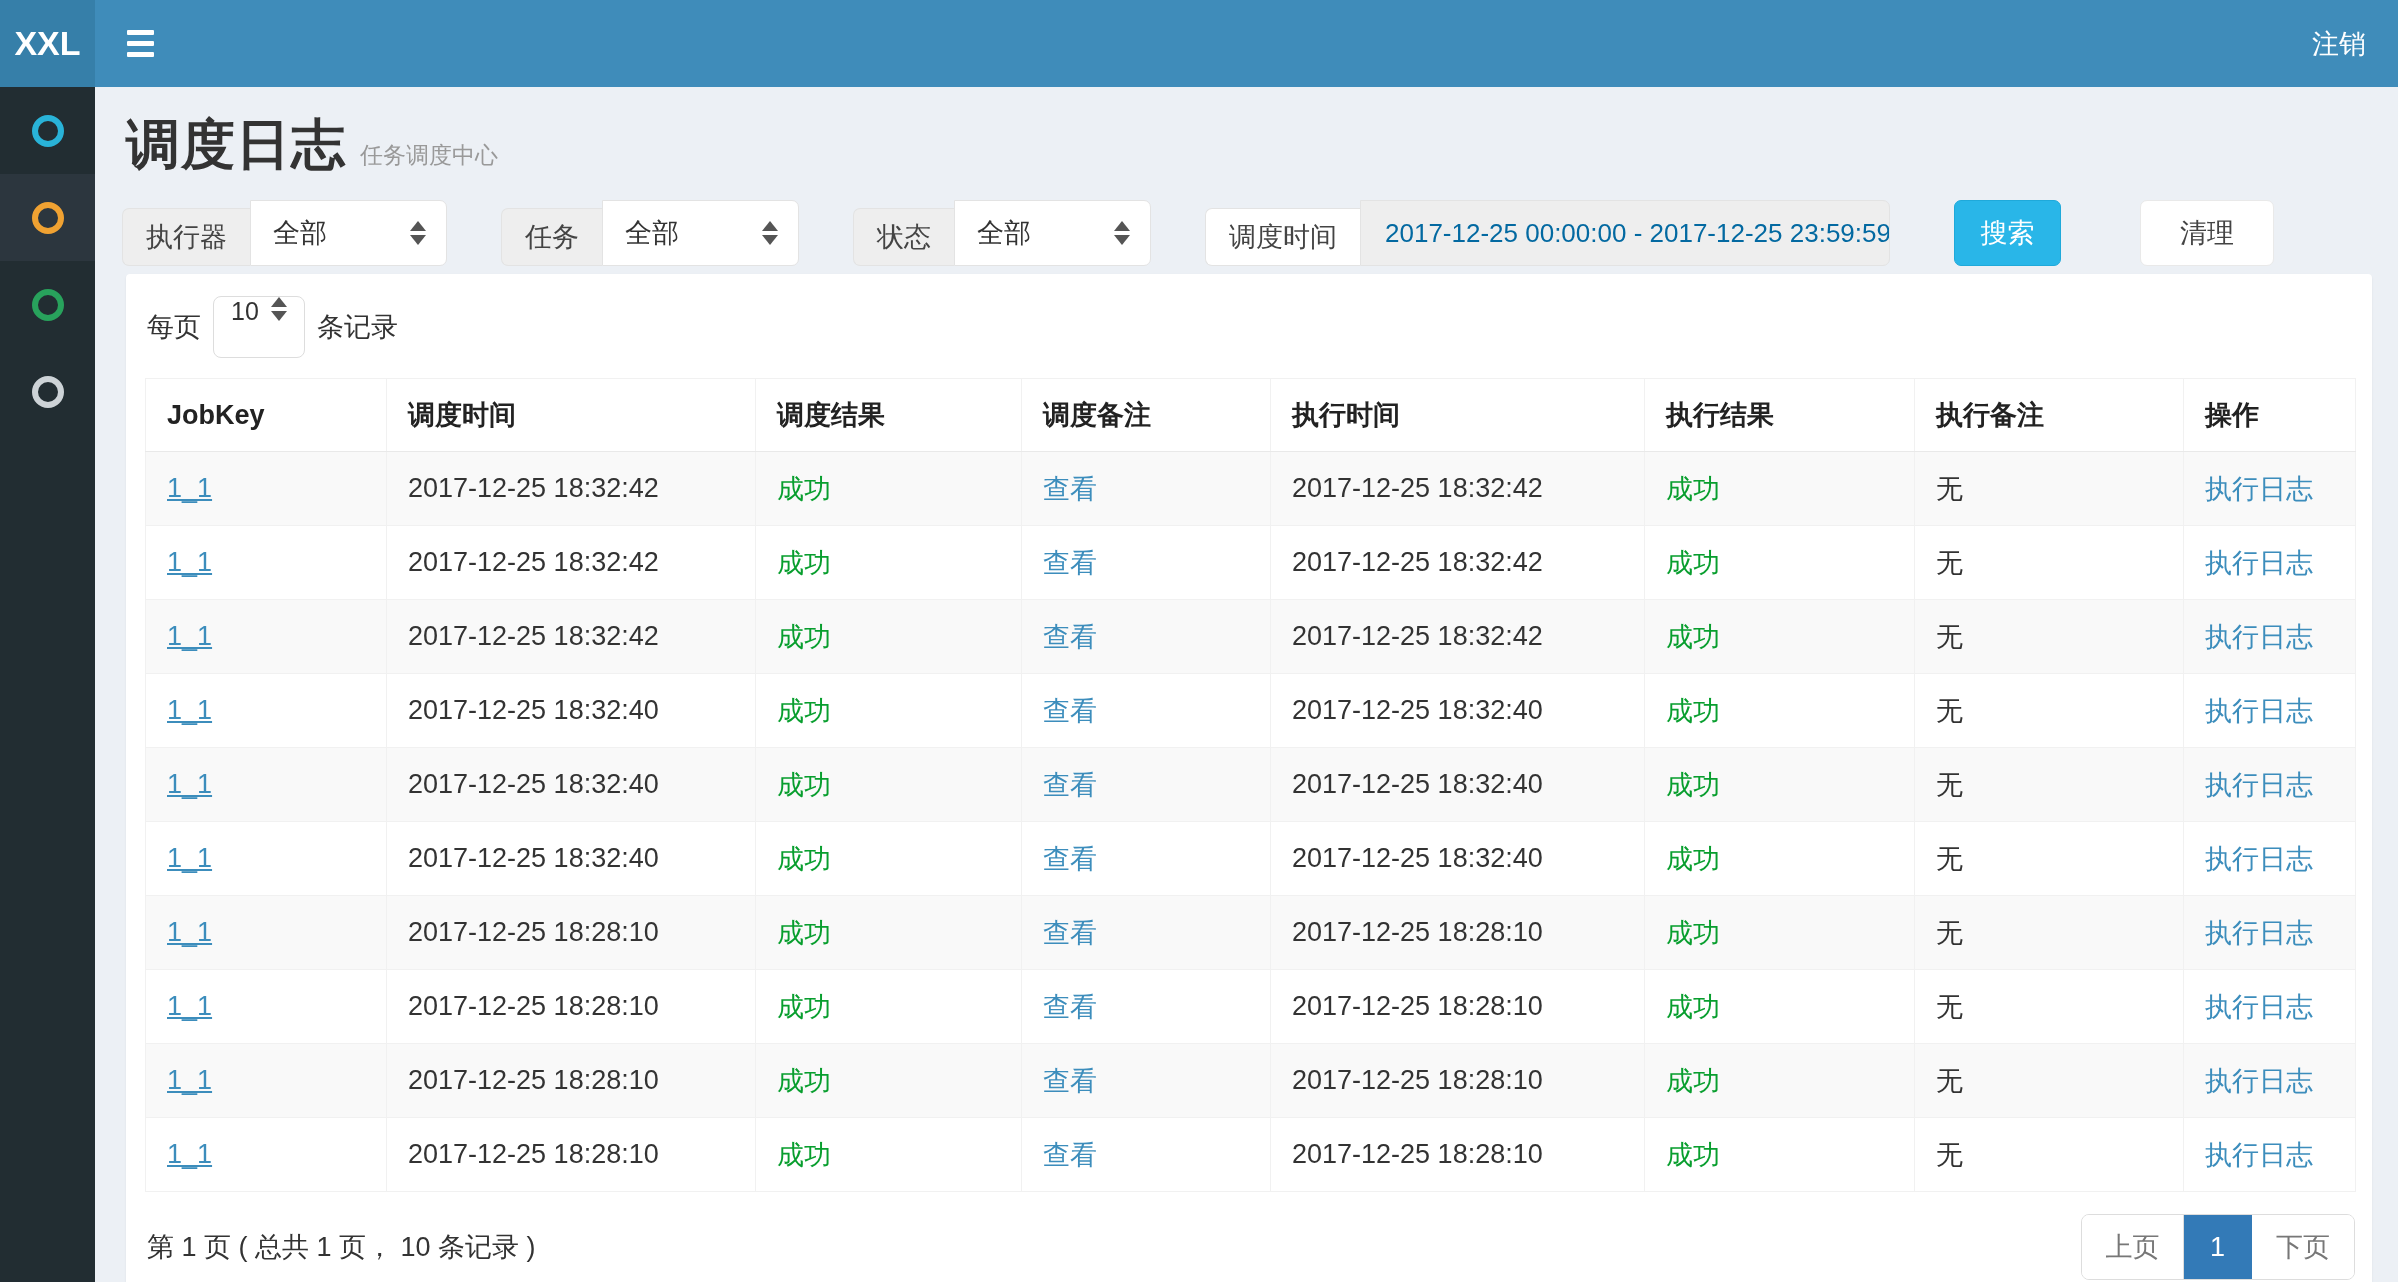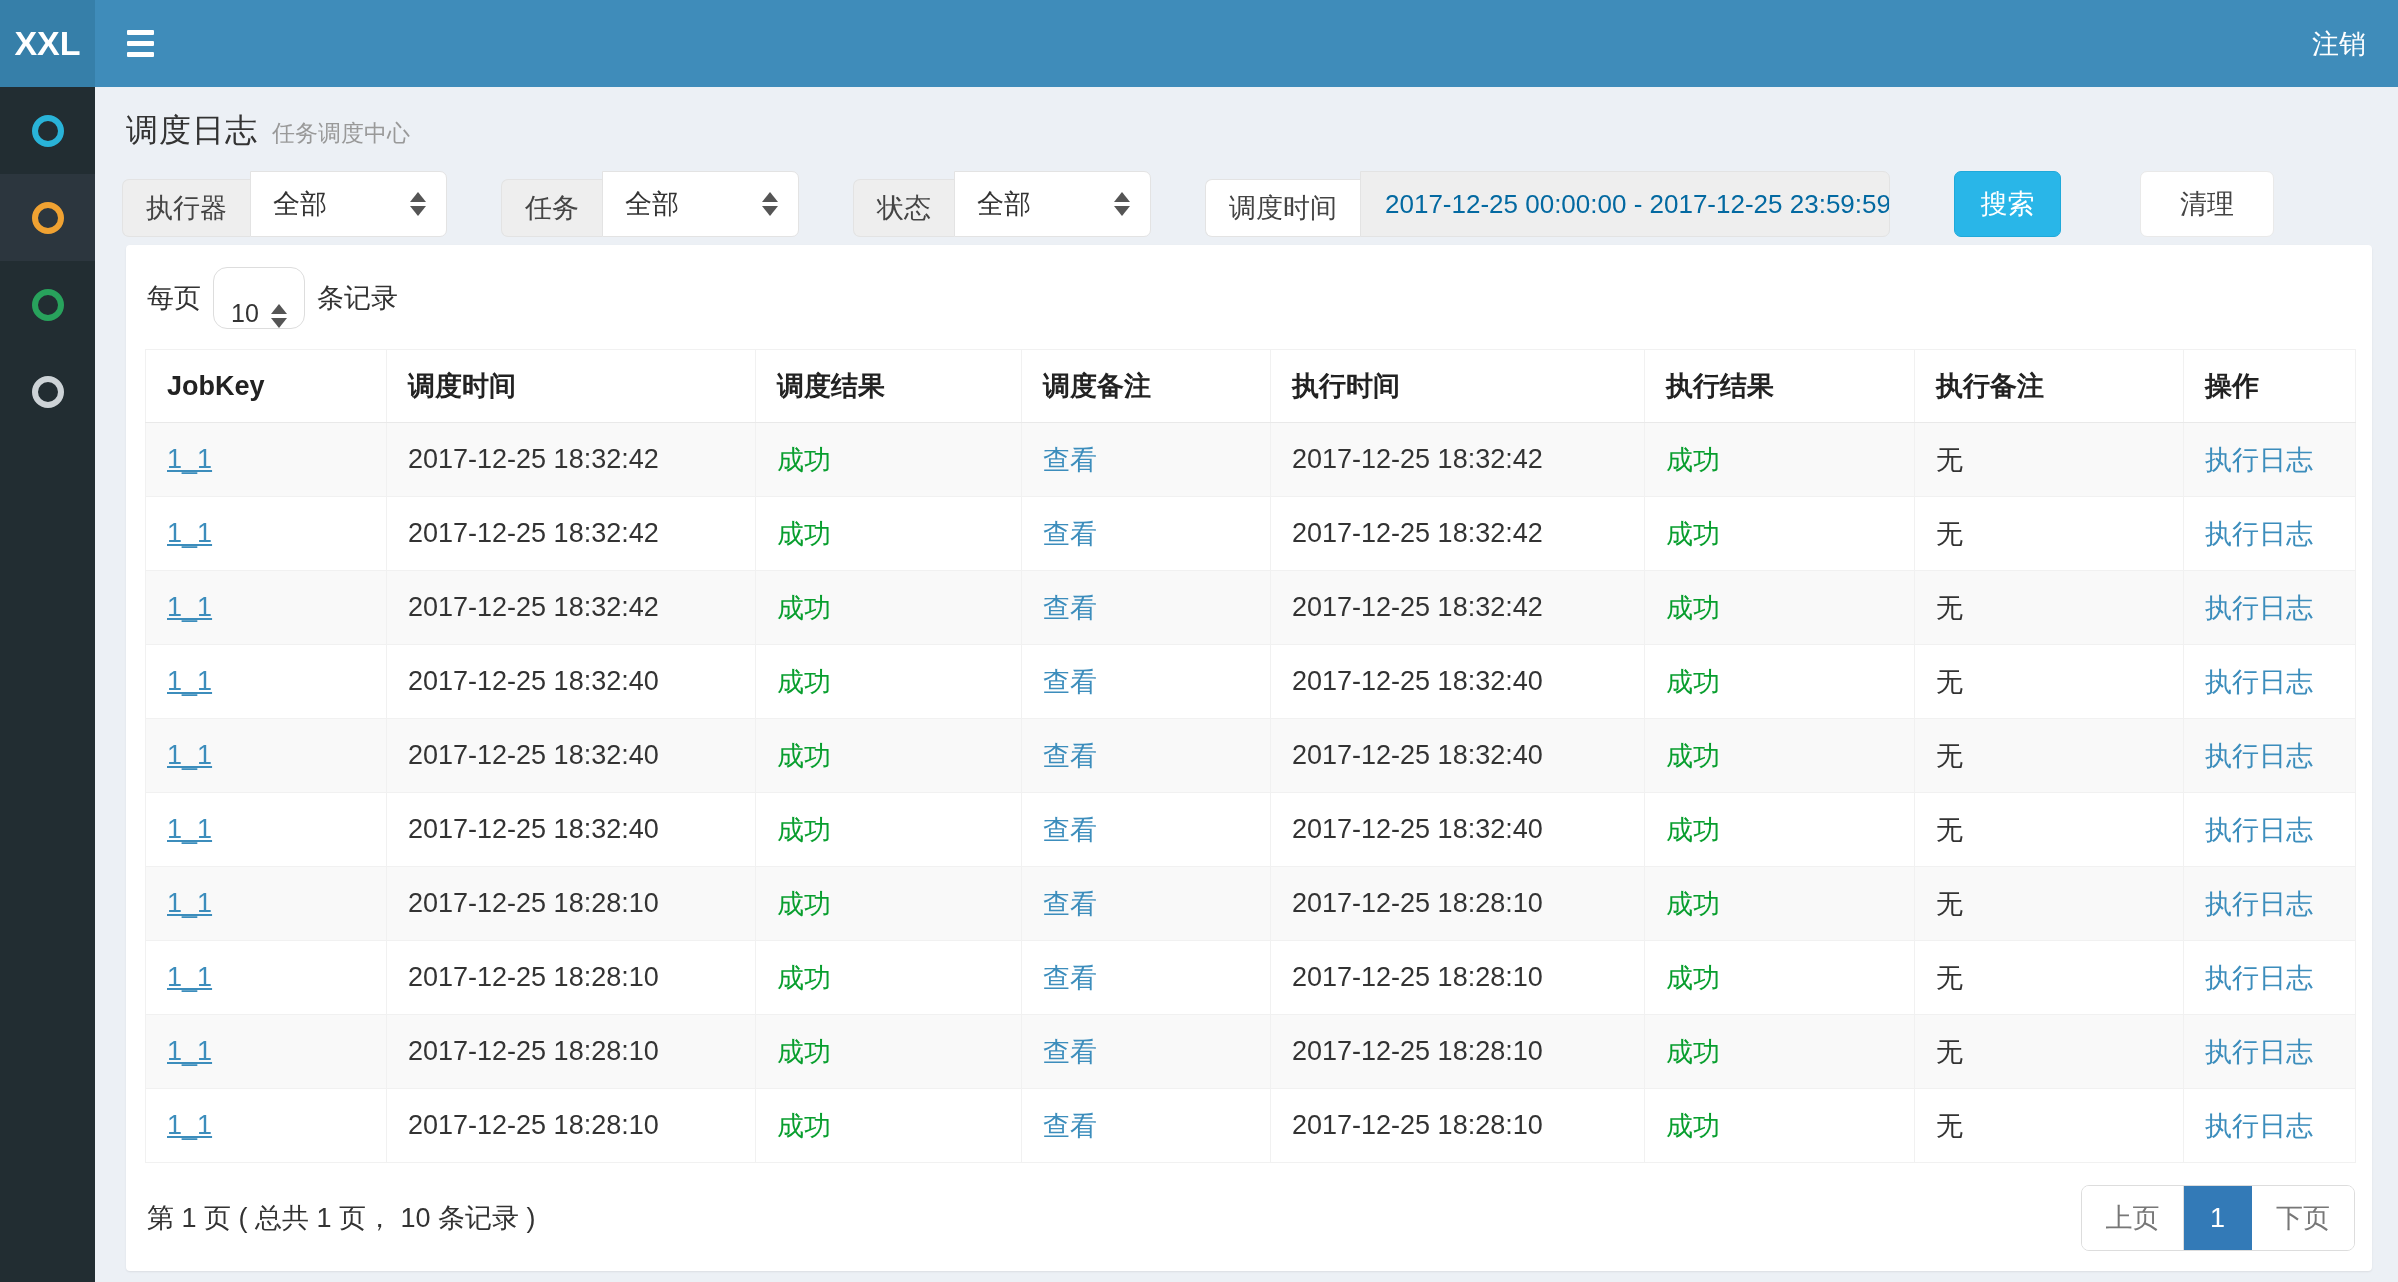--- a/index.html
+++ b/index.html
@@ -39,21 +39,21 @@
   .side-item.active { background: #2c363e; }
   .ring {
     width: 32px; height: 32px; border-radius: 50%;
     border: 6px solid #888;
   }
 
   
   .content { margin-left: 95px; height: 1195px; padding: 22px 26px 0 27px; }
 
   .content-header { padding-left: 4px; display: flex; align-items: baseline; }
-  .page-title { font-size: 32px; font-weight: 400; color: #333; letter-spacing: 1px; }
+  .page-title { font-size: 54px; font-weight: 700; color: #333; letter-spacing: 1px; }
   .page-subtitle { font-size: 23px; color: #999; margin-left: 14px; }
 
   
   .filter-row { display: flex; margin-top: 18px; align-items: stretch; }
   .input-group { display: flex; height: 66px; margin-right: 54px; }
   .input-group-addon {
     background: #eee; border: 1px solid #e3e3e3; border-right: none;
     border-radius: 7px 0 0 7px; display: flex; align-items: center;
     padding: 0 23px; font-size: 27px; color: #444; white-space: nowrap; margin-top: 8px;
   }
@@ -77,22 +77,22 @@
 
   
   .panel {
     margin-top: 8px; margin-left: 4px; background: #fff; border-radius: 4px;
     box-shadow: 0 1px 2px rgba(0,0,0,0.08);
     padding: 20px 17px 20px 19px; min-height: 1010px;
   }
 
   .pagelen-row { display: flex; align-items: center; font-size: 27px; color: #333; margin: 2px 0 20px 2px; }
   .pagelen-select {
-    height: 62px; width: 92px; border: 1px solid #ddd; border-radius: 14px;
-    display: flex; align-items: flex-end; justify-content: center; gap: 12px;
+    height: 62px; width: 92px; border: 1px solid #ddd; border-radius: 8px;
+    display: flex; align-items: flex-start; justify-content: center; gap: 12px;
     margin: 0 12px; font-size: 25px; color: #333; cursor: pointer; background: #fff;
   }
 
   
   table { border-collapse: collapse; width: 100%; table-layout: fixed; }
   th, td {
     border: 1px solid #f1f1f1; text-align: left; padding-left: 21px;
     font-size: 27px; overflow: hidden; white-space: nowrap;
   }
   th { height: 73px; font-weight: bold; color: #222; background: #fff; border-bottom: 1px solid #e9e9e9; }

